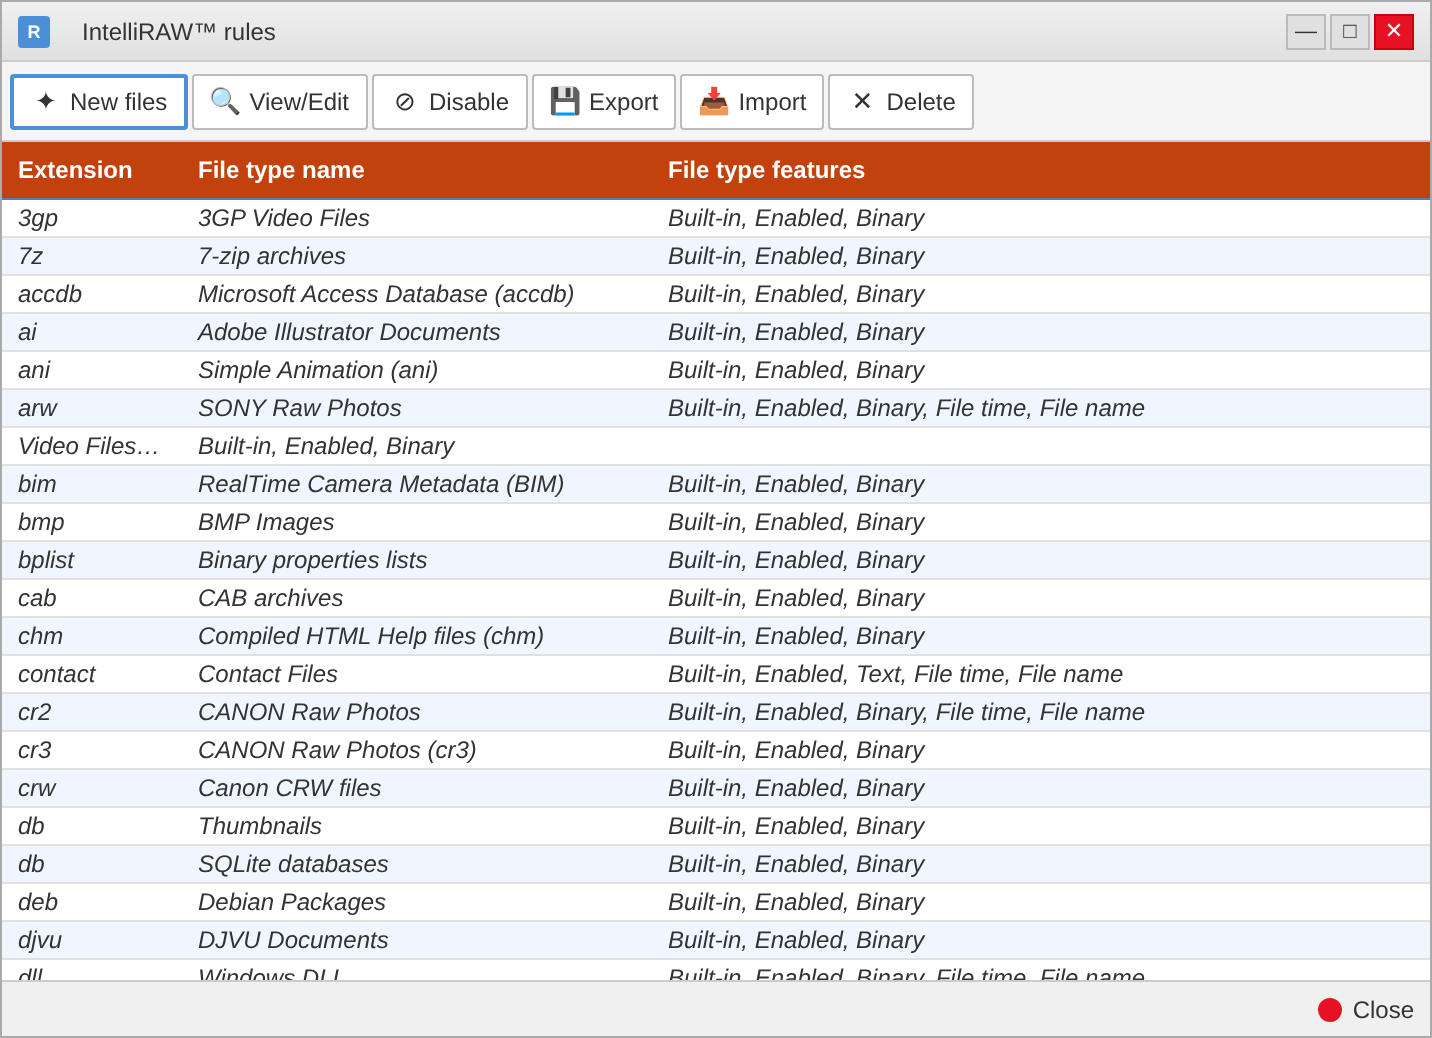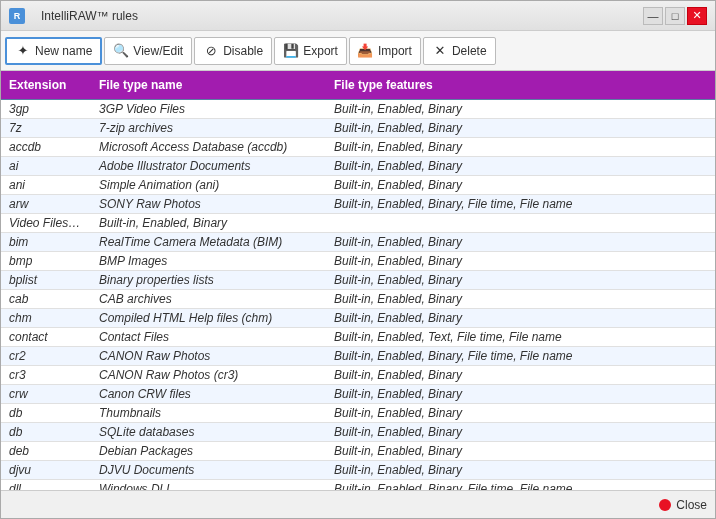--- a/index.html
+++ b/index.html
@@ -114,21 +114,21 @@
 
     .table-container {
       flex: 1;
       overflow: hidden;
       display: flex;
       flex-direction: column;
     }
     .table-header {
       display: grid;
       grid-template-columns: 90px 235px 1fr;
-      background: #a21caf;
+      background: #c2410c;
       color: #fff;
       font-weight: bold;
       padding: 5px 0;
       border-bottom: 1px solid #5a7ea4;
     }
     .table-header-cell {
       padding: 2px 8px;
       font-size: 12px;
     }
     .table-body {
@@ -206,21 +206,21 @@
     <div class="title-bar-controls">
       <div class="title-btn">—</div>
       <div class="title-btn">□</div>
       <div class="title-btn close-btn">✕</div>
     </div>
   </div>
 
   <div class="toolbar">
     <button class="toolbar-btn active">
       <span class="btn-icon">✦</span>
-      <span>New name</span>
+      <span>New files</span>
     </button>
     <button class="toolbar-btn">
       <span class="btn-icon">🔍</span>
       <span>View/Edit</span>
     </button>
     <button class="toolbar-btn">
       <span class="btn-icon">⊘</span>
       <span>Disable</span>
     </button>
     <button class="toolbar-btn">

